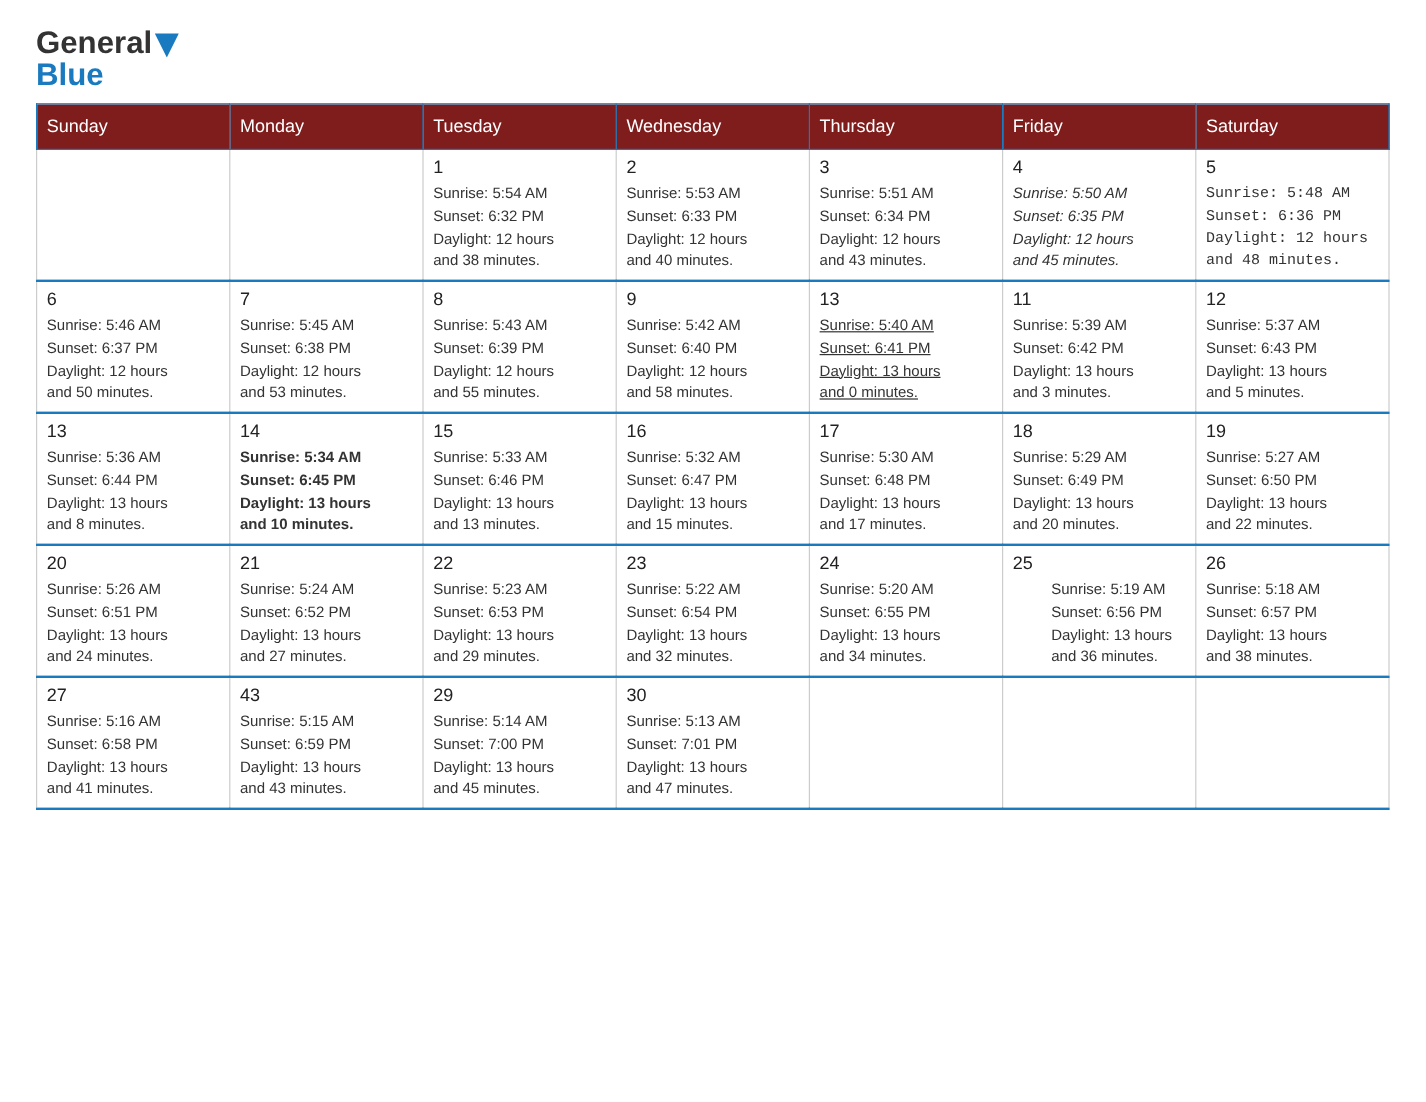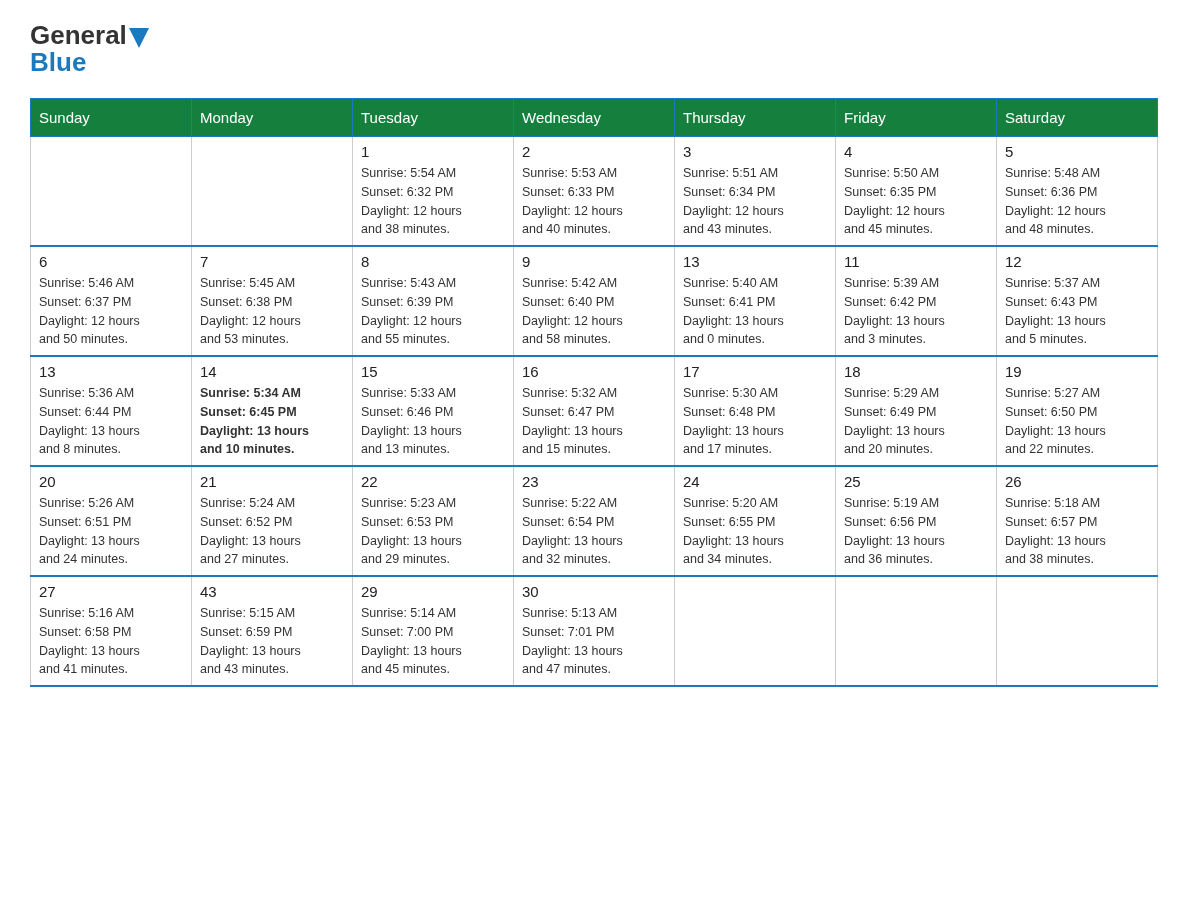--- a/index.html
+++ b/index.html
@@ -7,21 +7,21 @@
       font-family: Arial, sans-serif;
       background: #fff;
       padding: 20px 30px;
       width: 1188px;
       min-height: 918px;
     }
     .header {
       display: flex;
       justify-content: space-between;
       align-items: flex-start;
-      margin-bottom: 20px;
+      margin-bottom: 8px;
     }
     .logo {
       display: flex;
       align-items: center;
       gap: 4px;
     }
     .logo-text-general {
       font-size: 26px;
       font-weight: bold;
       color: #333;
@@ -42,21 +42,21 @@
     .title-block h2 {
       font-size: 22px;
       font-weight: normal;
       color: #555;
     }
     table {
       width: 100%;
       border-collapse: collapse;
     }
     thead tr {
-      background-color: #15803d;
+      background-color: #7f1d1d;
       color: #fff;
     }
     thead th {
       padding: 10px 8px;
       font-size: 15px;
       font-weight: normal;
       text-align: left;
       border: 1px solid #1a7abf;
     }
     tbody td {
@@ -136,28 +136,28 @@
         </td>
         <td>
           <span class="day-number">3</span>
           <div class="day-info" style="white-space: pre-line;">Sunrise: 5:51 AM
 Sunset: 6:34 PM
 Daylight: 12 hours
 and 43 minutes.</div>
         </td>
         <td>
           <span class="day-number">4</span>
-          <div class="day-info" style="white-space: pre-line;">Sunrise: 5:50 AM
+          <div class="day-info" style="white-space: pre-line; font-style: italic;">Sunrise: 5:50 AM
 Sunset: 6:35 PM
 Daylight: 12 hours
 and 45 minutes.</div>
         </td>
         <td>
           <span class="day-number">5</span>
-          <div class="day-info" style="white-space: pre-line;">Sunrise: 5:48 AM
+          <div class="day-info" style="white-space: pre-line; font-family: Liberation Mono, monospace;">Sunrise: 5:48 AM
 Sunset: 6:36 PM
 Daylight: 12 hours
 and 48 minutes.</div>
         </td>
       </tr>
       <tr>
         <td>
           <span class="day-number">6</span>
           <div class="day-info" style="white-space: pre-line;">Sunrise: 5:46 AM
 Sunset: 6:37 PM
@@ -180,21 +180,21 @@
         </td>
         <td>
           <span class="day-number">9</span>
           <div class="day-info" style="white-space: pre-line;">Sunrise: 5:42 AM
 Sunset: 6:40 PM
 Daylight: 12 hours
 and 58 minutes.</div>
         </td>
         <td>
           <span class="day-number">13</span>
-          <div class="day-info" style="white-space: pre-line;">Sunrise: 5:40 AM
+          <div class="day-info" style="white-space: pre-line; text-decoration: underline;">Sunrise: 5:40 AM
 Sunset: 6:41 PM
 Daylight: 13 hours
 and 0 minutes.</div>
         </td>
         <td>
           <span class="day-number">11</span>
           <div class="day-info" style="white-space: pre-line;">Sunrise: 5:39 AM
 Sunset: 6:42 PM
 Daylight: 13 hours
 and 3 minutes.</div>
@@ -289,21 +289,21 @@
         </td>
         <td>
           <span class="day-number">24</span>
           <div class="day-info" style="white-space: pre-line;">Sunrise: 5:20 AM
 Sunset: 6:55 PM
 Daylight: 13 hours
 and 34 minutes.</div>
         </td>
         <td>
           <span class="day-number">25</span>
-          <div class="day-info" style="white-space: pre-line;">Sunrise: 5:19 AM
+          <div class="day-info" style="white-space: pre-line; margin-left: 32px;">Sunrise: 5:19 AM
 Sunset: 6:56 PM
 Daylight: 13 hours
 and 36 minutes.</div>
         </td>
         <td>
           <span class="day-number">26</span>
           <div class="day-info" style="white-space: pre-line;">Sunrise: 5:18 AM
 Sunset: 6:57 PM
 Daylight: 13 hours
 and 38 minutes.</div>

